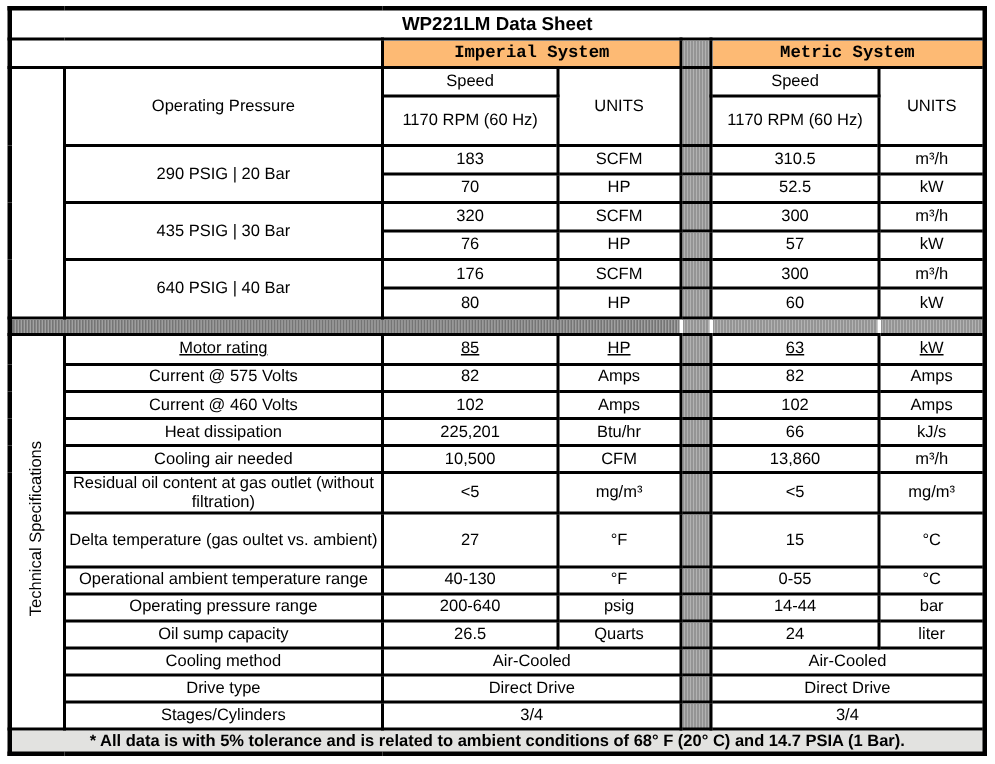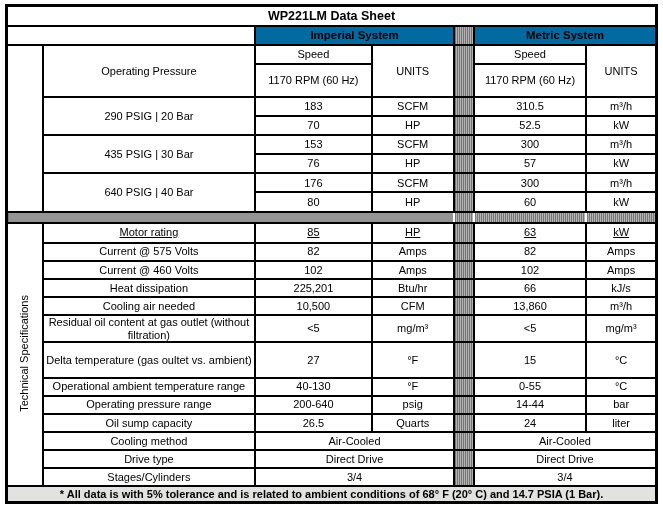--- a/index.html
+++ b/index.html
@@ -12,21 +12,21 @@
     width:653px;height:500px;
     border:3px solid #000;
   }
   td{
     border:2px solid #000;
     font-size:11px;line-height:1.15;
     text-align:center;vertical-align:middle;
     padding:0 2px;overflow:hidden;
   }
   td.title-cell{font-weight:bold;font-size:12.5px;}
-  td.sys-hdr{font-weight:bold;font-size:11.5px;background:#0369a1;}
+  td.sys-hdr{font-weight:bold;font-size:11.5px;background:#fdba74;font-family:Liberation Mono, monospace;}
   td.no-bg{background:#fff;}
   .hatch{
     background:repeating-linear-gradient(90deg,#757575 0px,#757575 1px,#b2b2b2 1px,#b2b2b2 2px);
   }
   td.band-cell{
     border-left-color:#fff;border-right-color:#fff;
   }
   td.tech-label-cell{padding:0;}
   .vert-text{
     display:inline-block;
@@ -99,21 +99,21 @@
   <tr class="r-val">
     <td>70</td>
     <td>HP</td>
     <td class="hatch"></td>
     <td>52.5</td>
     <td>kW</td>
   </tr>
 
   <tr class="r-val">
     <td rowspan="2">435 PSIG | 30 Bar</td>
-    <td>153</td>
+    <td>320</td>
     <td>SCFM</td>
     <td class="hatch"></td>
     <td>300</td>
     <td>m³/h</td>
   </tr>
   <tr class="r-val">
     <td>76</td>
     <td>HP</td>
     <td class="hatch"></td>
     <td>57</td>

